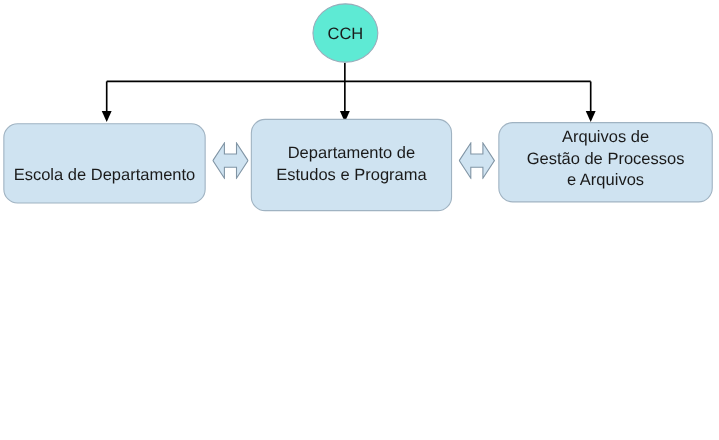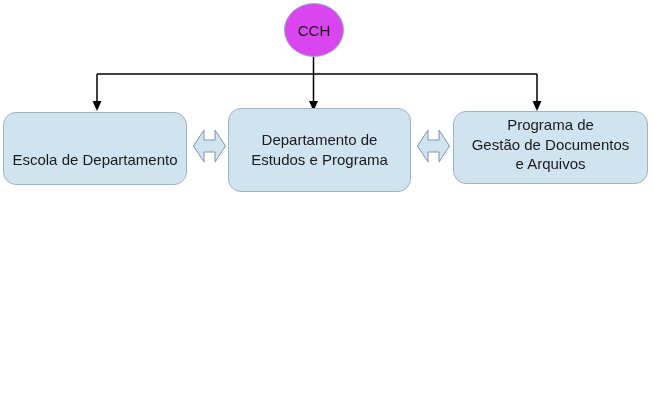--- a/index.html
+++ b/index.html
@@ -23,21 +23,21 @@
     height: 400px;
     pointer-events: none;
   }
   .root-node {
     position: absolute;
     left: 284px;
     top: 3px;
     width: 60px;
     height: 54px;
     border-radius: 50%;
-    background: #d946ef;
+    background: #5eead4;
     border: 1px solid #9aacba;
     box-sizing: border-box;
     display: flex;
     align-items: center;
     justify-content: center;
     font-size: 15px;
     color: #1a1a1a;
   }
   .org-box {
     position: absolute;
@@ -116,18 +116,18 @@
   <div class="org-box box-2">
     <div class="line">Departamento de</div>
     <div class="line">Estudos e Programa</div>
   </div>
 
   <svg class="dbl-arrow dbl-arrow-2" viewBox="0 0 33 34" xmlns="http://www.w3.org/2000/svg">
     <polygon points="0.5,17 11,1 11,11 22,11 22,1 32.5,17 22,33 22,23 11,23 11,33" fill="#cfe3f1" stroke="#8195a5" stroke-width="1" stroke-linejoin="miter"></polygon>
   </svg>
 
   <div class="org-box box-3">
-    <div class="line">Programa de</div>
-    <div class="line">Gestão de Documentos</div>
+    <div class="line">Arquivos de</div>
+    <div class="line">Gestão de Processos</div>
     <div class="line">e Arquivos</div>
   </div>
 
 </div>
 
 </body></html>

